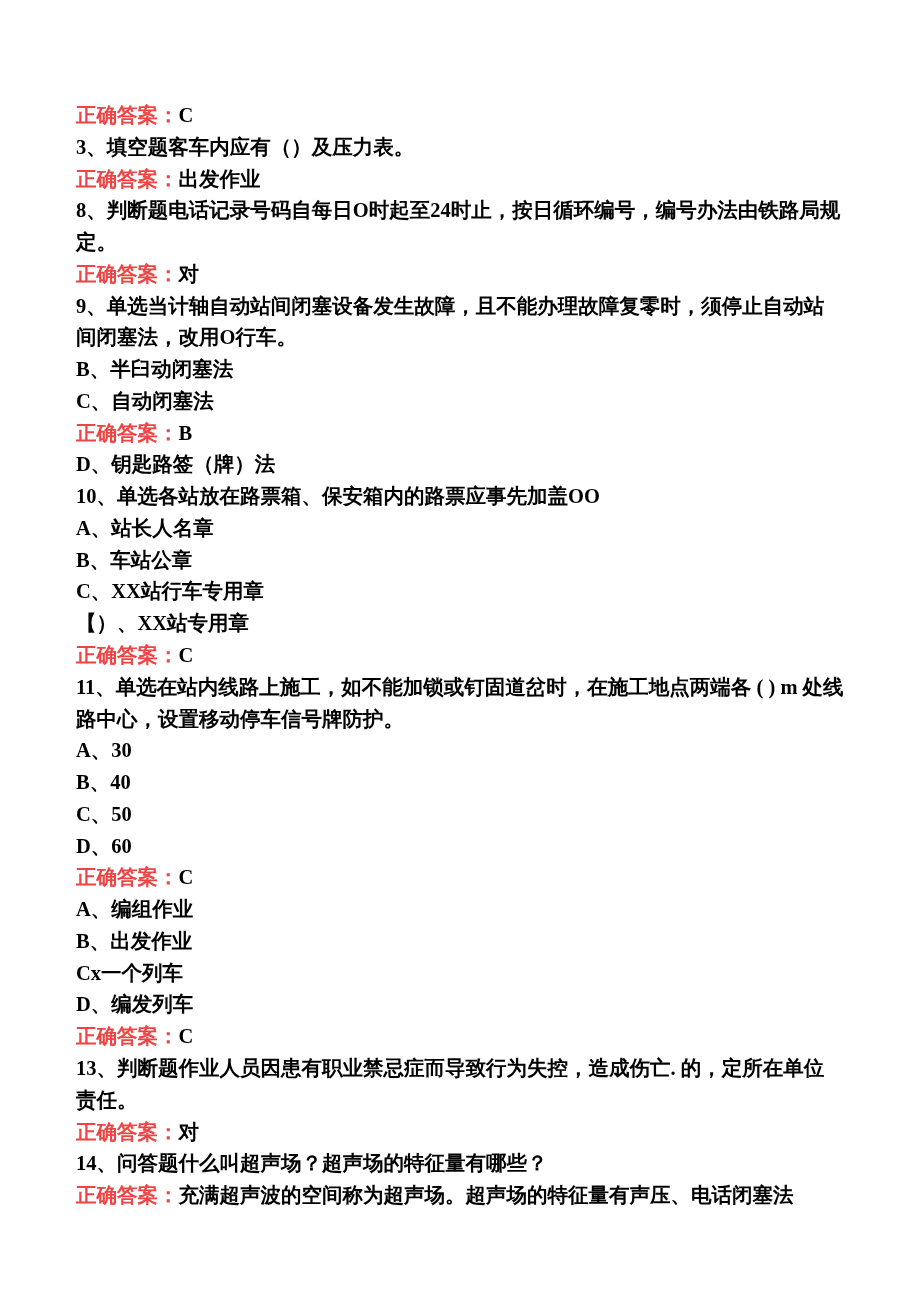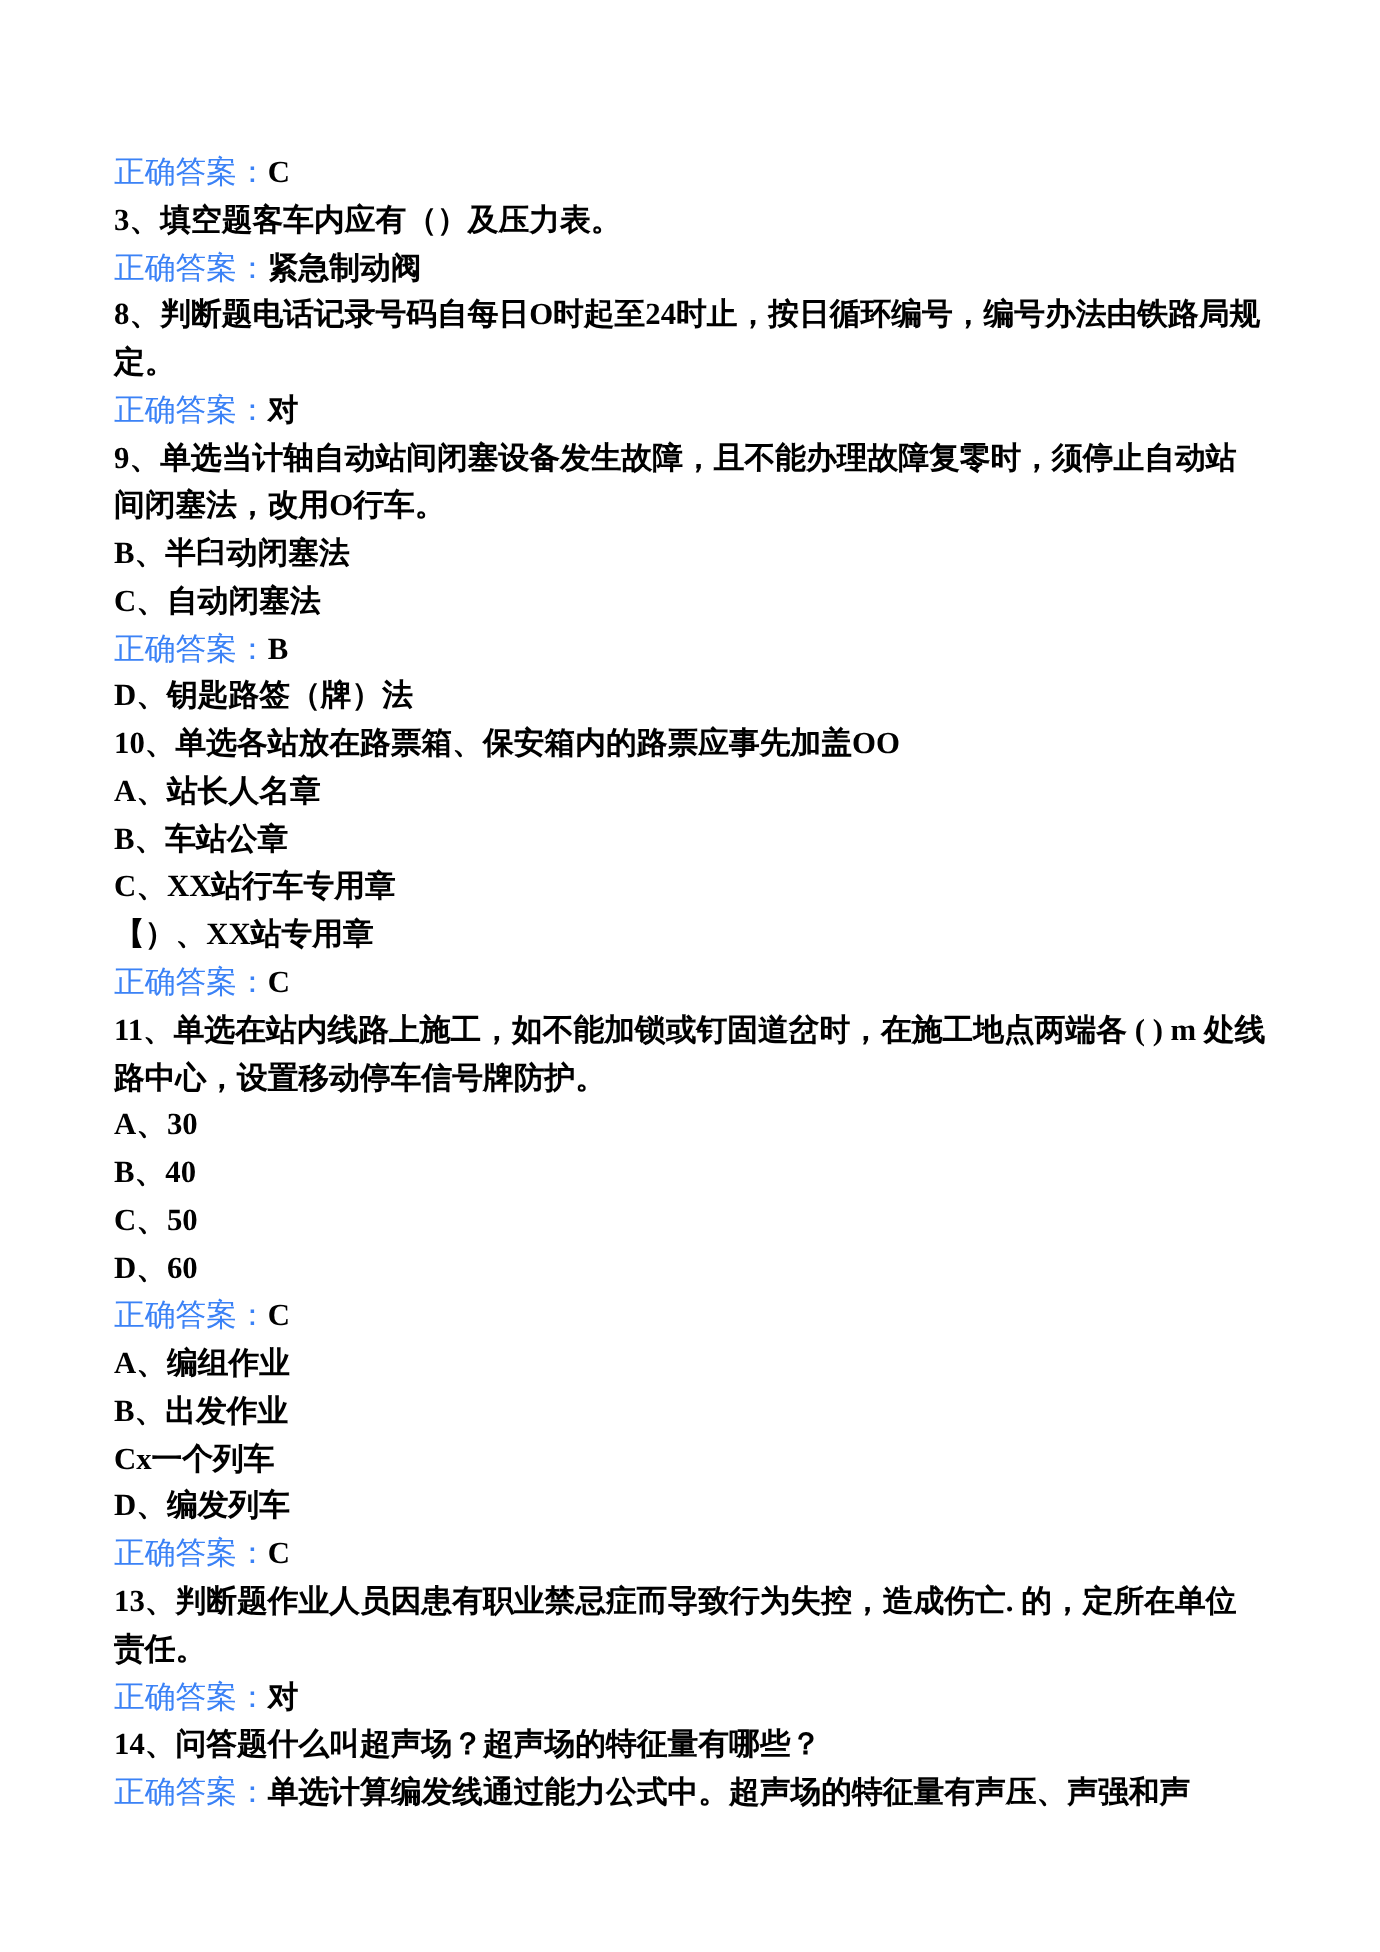--- a/index.html
+++ b/index.html
@@ -10,43 +10,43 @@
     width: 920px;
   }
   .page {
     padding: 100px 76px 40px 76px;
     font-size: 20.5px;
     line-height: 1.55;
     color: #000;
     font-weight: bold;
   }
   .answer-label {
-    color: #3b82f6;
-    font-weight: normal;
+    color: #ef4444;
+    font-weight: bold;
   }
   .answer-value {
     color: #000;
   }
   p {
     margin: 0;
     padding: 0;
   }
 </style>
 </head>
 <body>
 
 <div class="page">
 
   <p>
     <span class="answer-label">正确答案：</span><span class="answer-value">C</span>
   </p>
 
   <p>3、填空题客车内应有（）及压力表。</p>
   <p>
-    <span class="answer-label">正确答案：</span><span class="answer-value">紧急制动阀</span>
+    <span class="answer-label">正确答案：</span><span class="answer-value">出发作业</span>
   </p>
 
   <p>8、判断题电话记录号码自每日O时起至24时止，按日循环编号，编号办法由铁路局规定。</p>
   <p>
     <span class="answer-label">正确答案：</span><span class="answer-value">对</span>
   </p>
 
   <p>9、单选当计轴自动站间闭塞设备发生故障，且不能办理故障复零时，须停止自动站间闭塞法，改用O行车。</p>
   <p>B、半臼动闭塞法</p>
   <p>C、自动闭塞法</p>
@@ -81,16 +81,16 @@
     <span class="answer-label">正确答案：</span><span class="answer-value">C</span>
   </p>
 
   <p>13、判断题作业人员因患有职业禁忌症而导致行为失控，造成伤亡. 的，定所在单位责任。</p>
   <p>
     <span class="answer-label">正确答案：</span><span class="answer-value">对</span>
   </p>
 
   <p>14、问答题什么叫超声场？超声场的特征量有哪些？</p>
   <p>
-    <span class="answer-label">正确答案：</span><span class="answer-value">单选计算编发线通过能力公式中。超声场的特征量有声压、声强和声</span>
+    <span class="answer-label">正确答案：</span><span class="answer-value">充满超声波的空间称为超声场。超声场的特征量有声压、电话闭塞法</span>
   </p>
 
 </div>
 
 </body></html>

